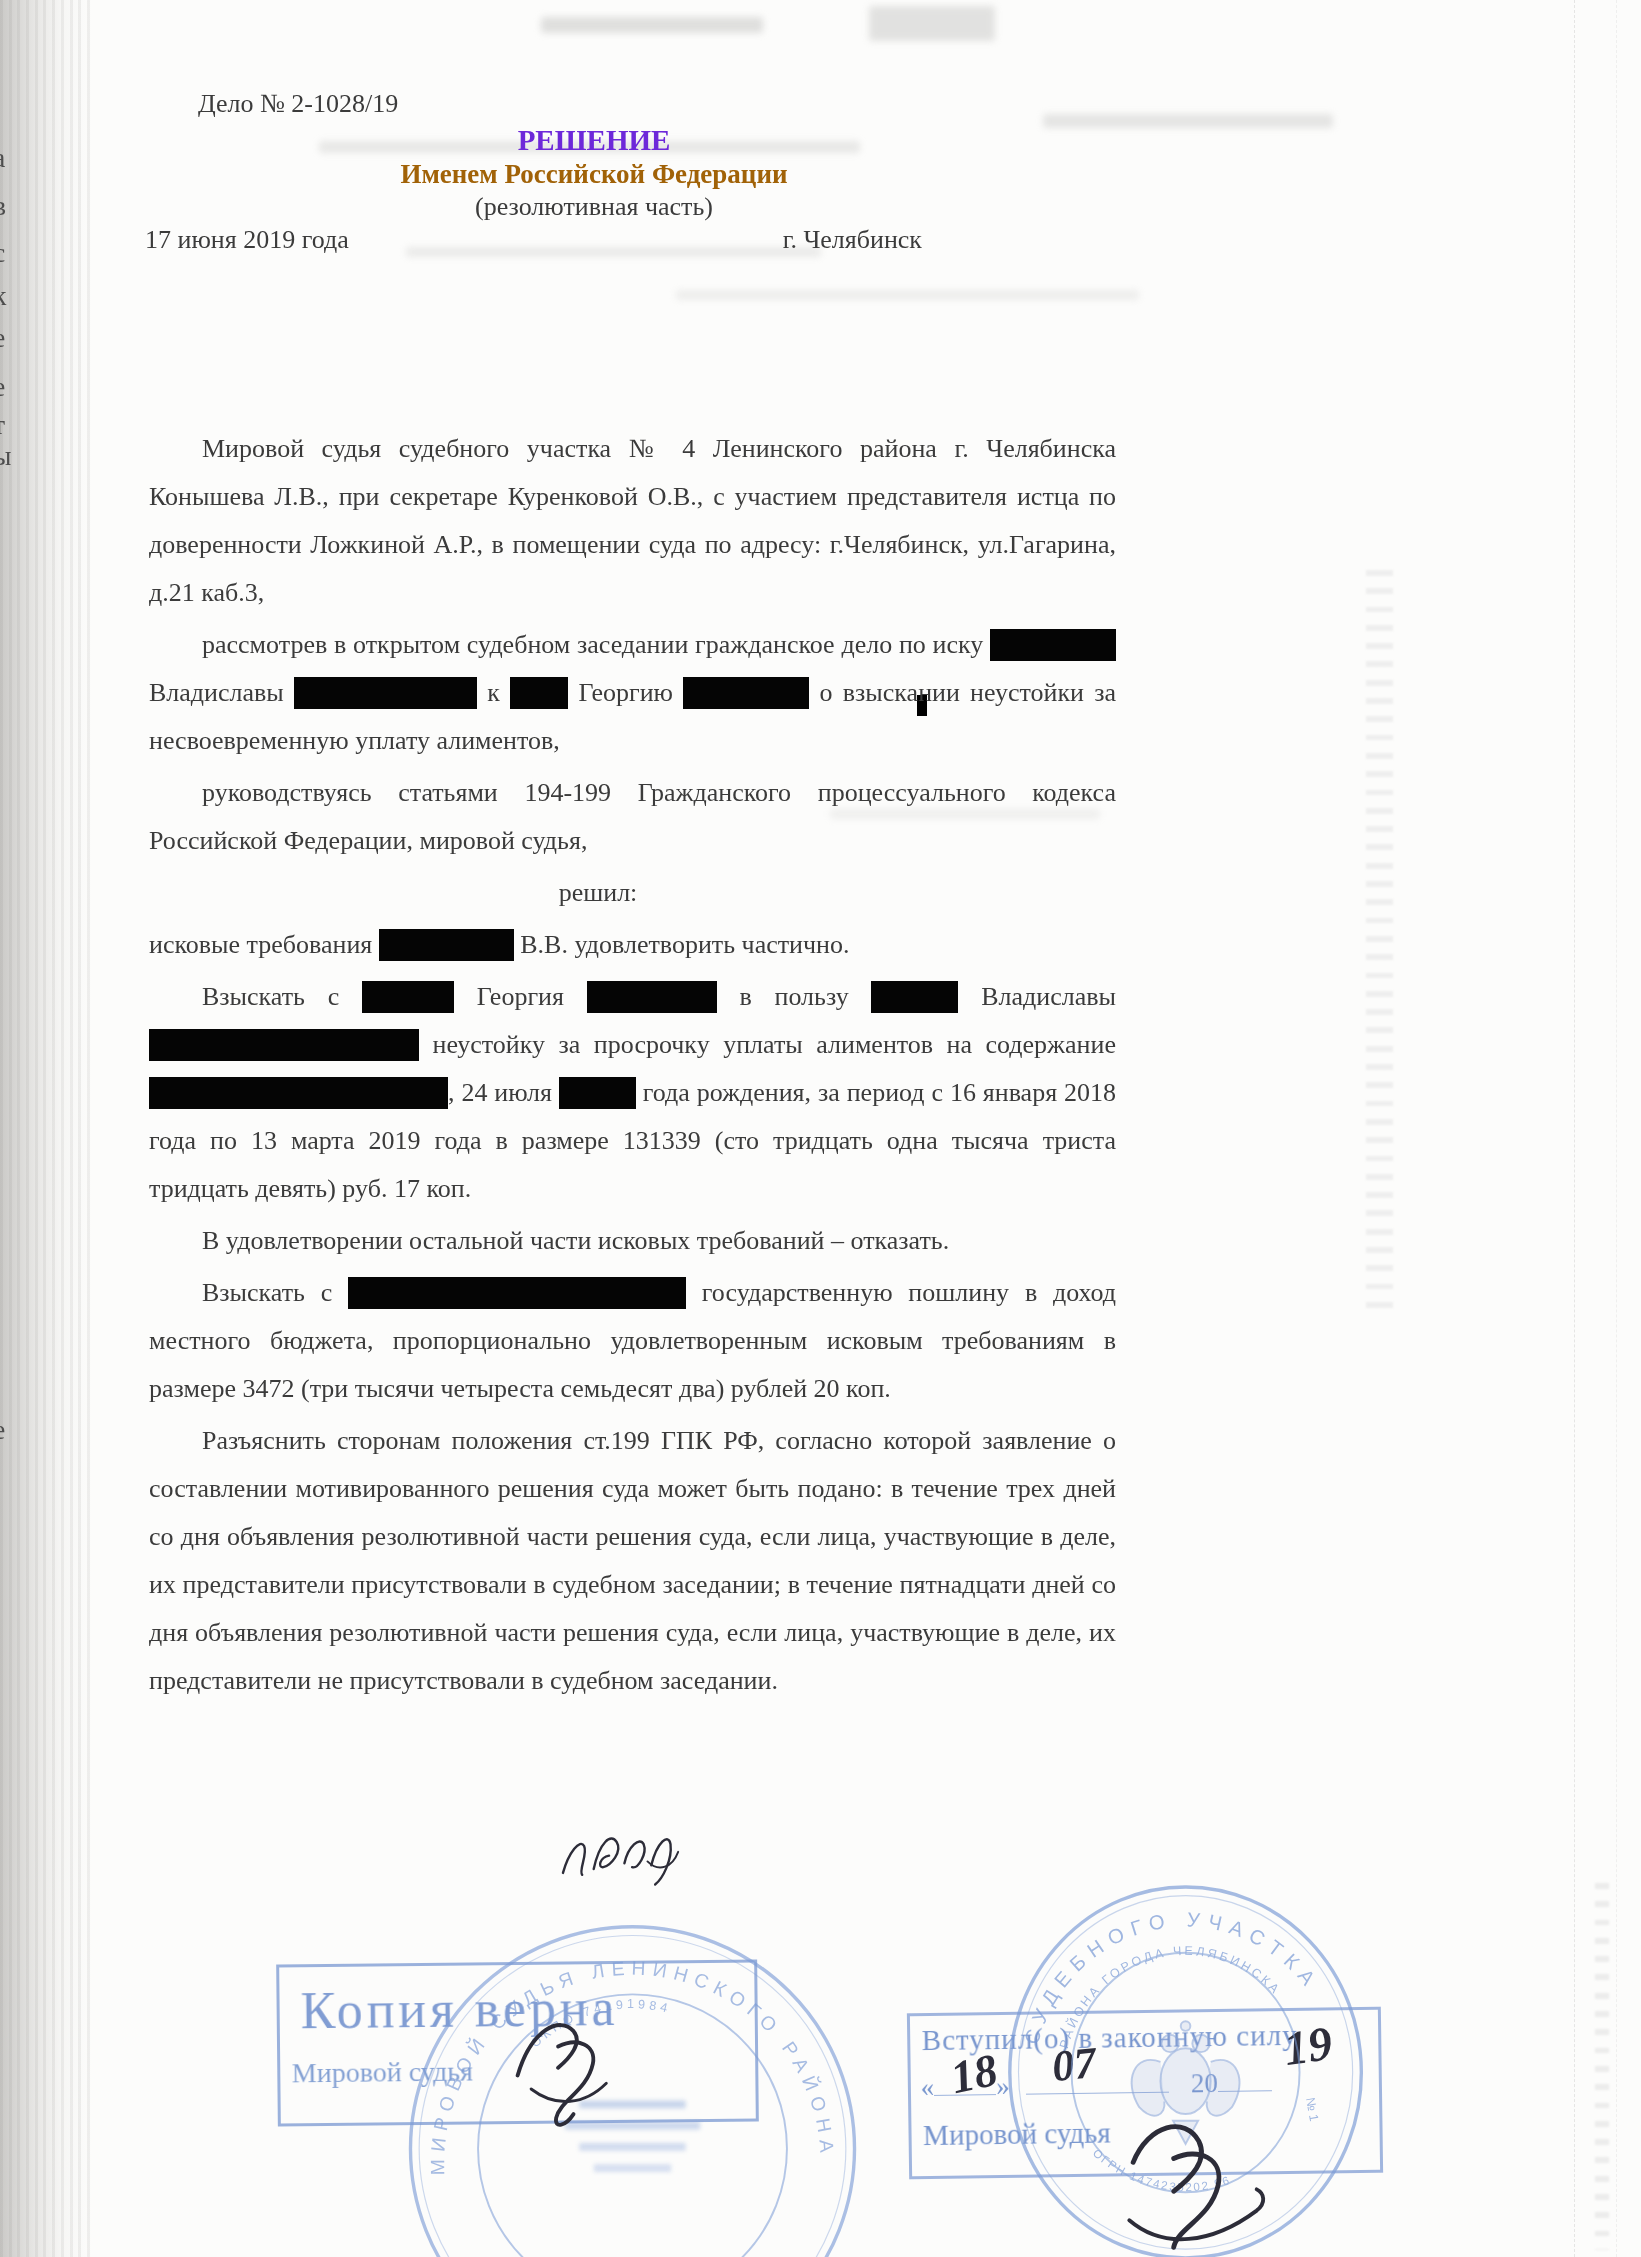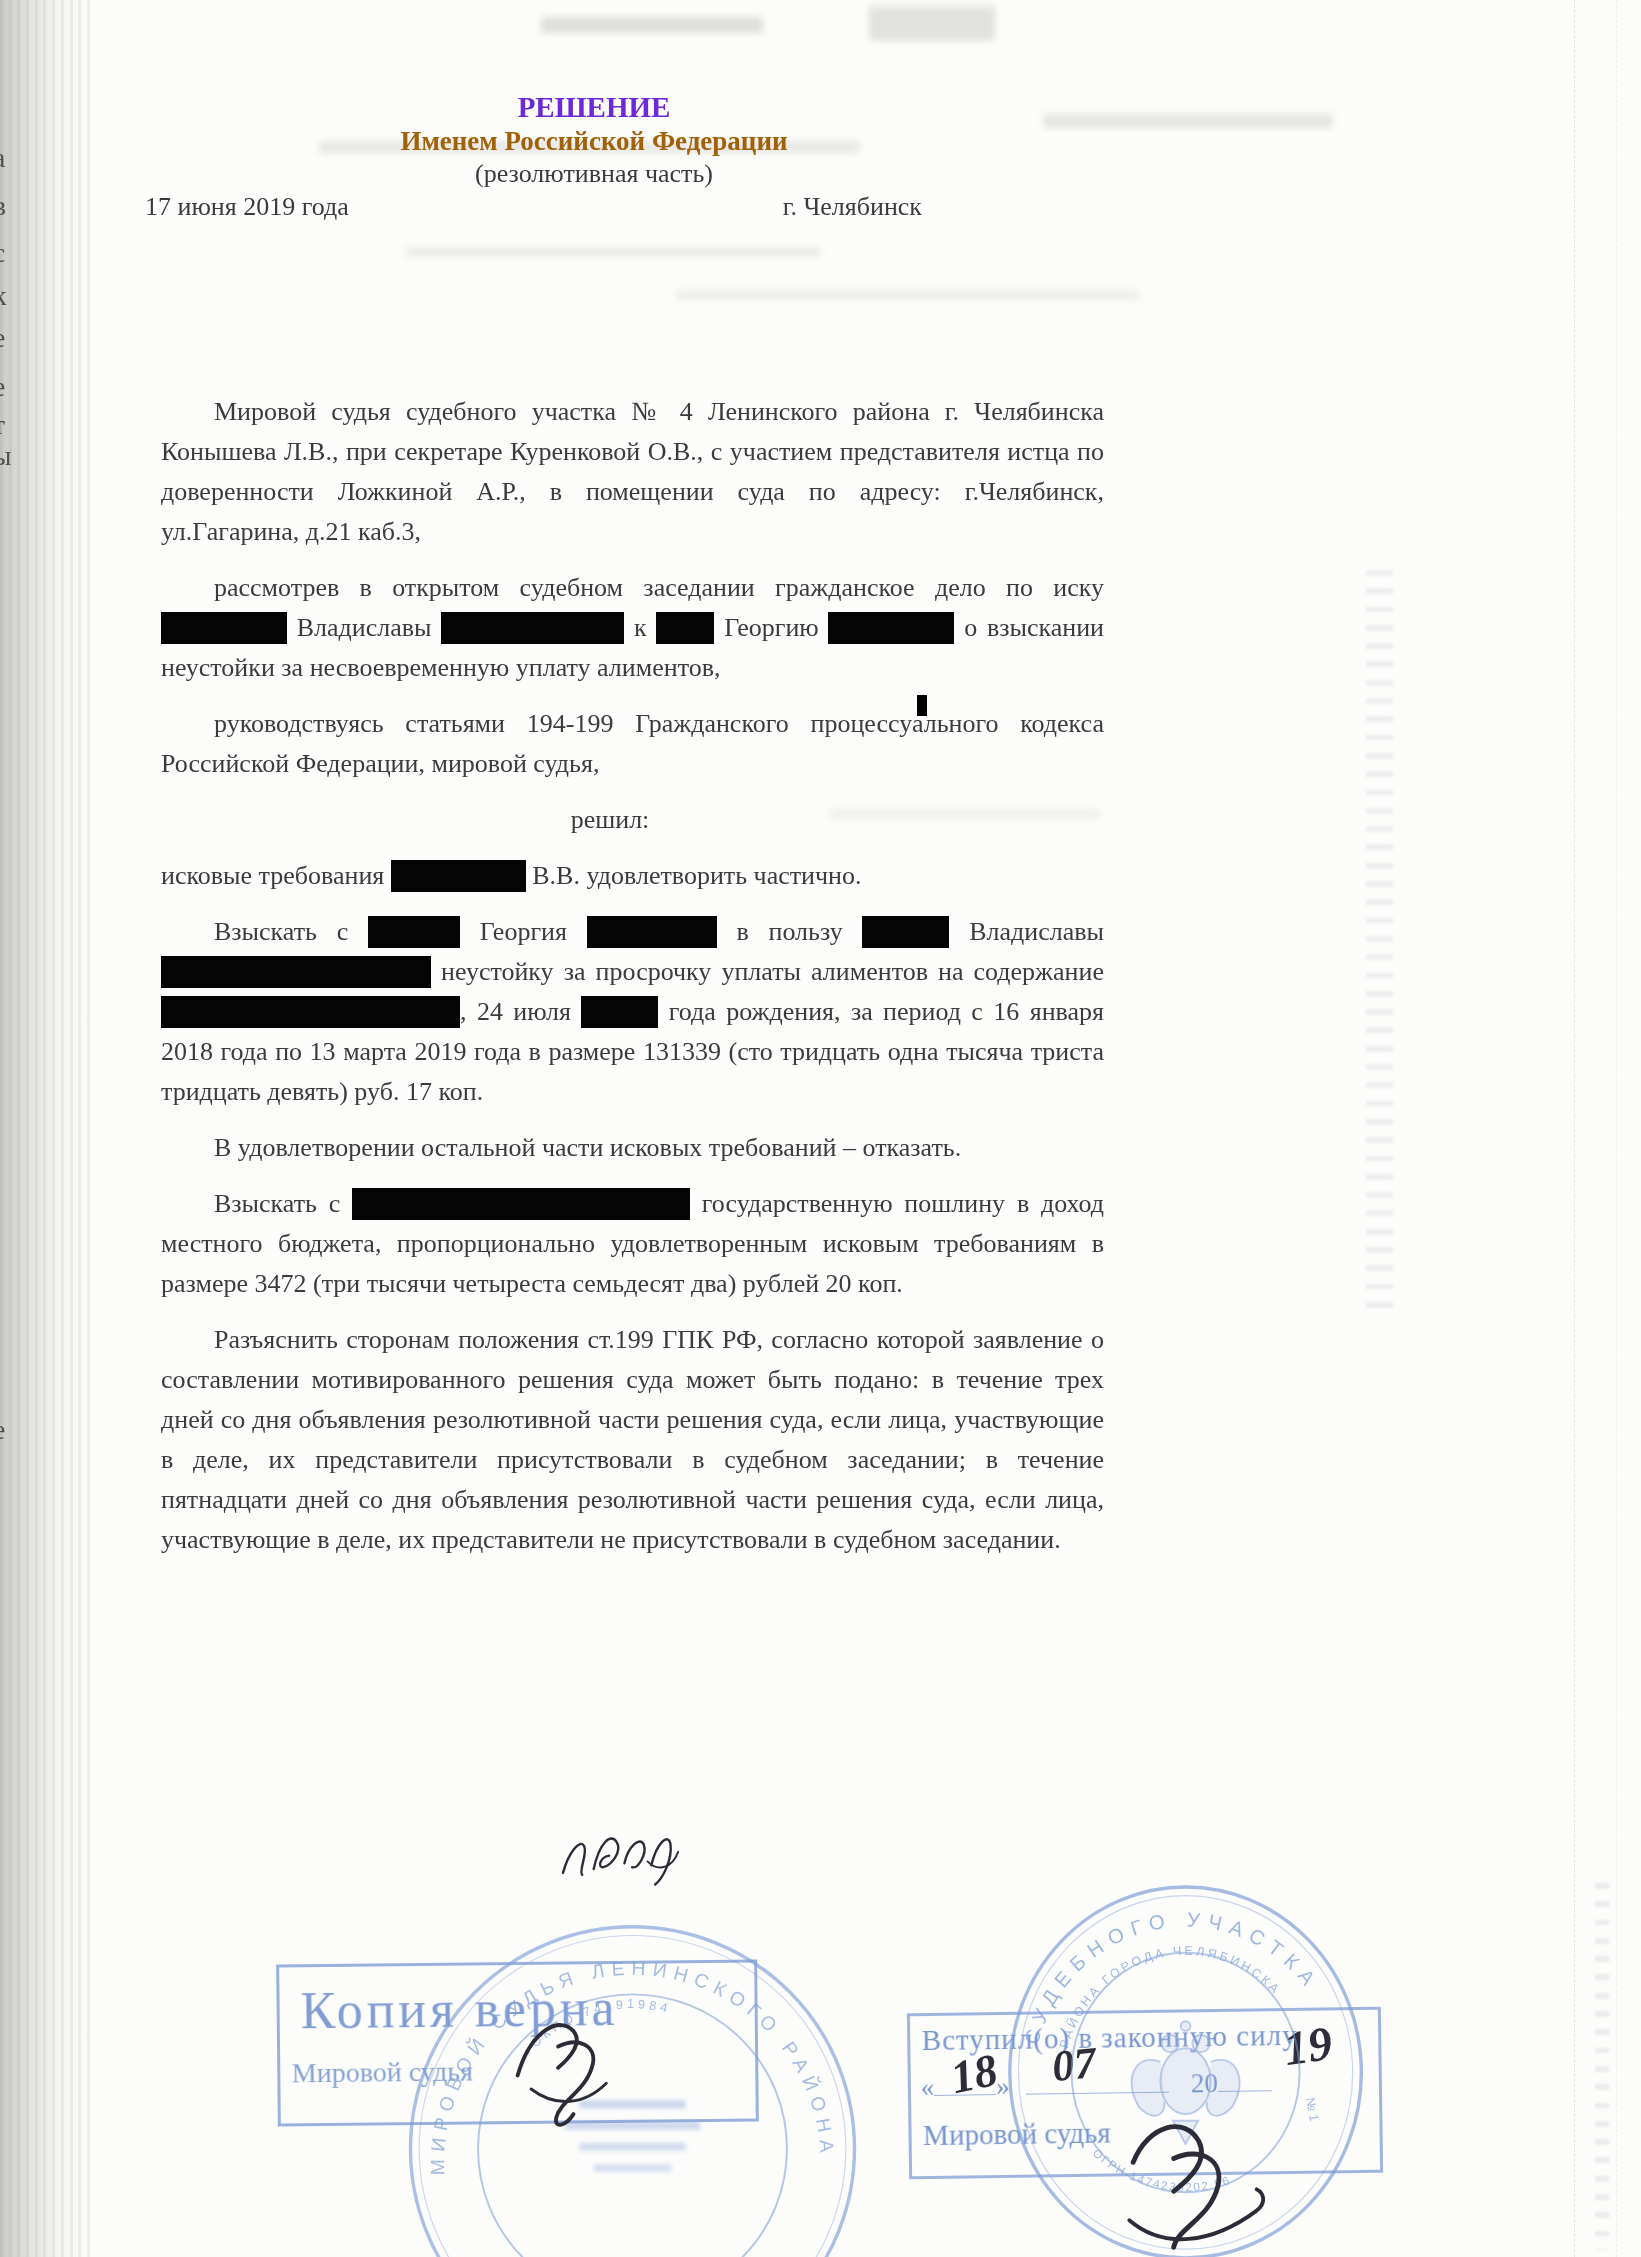--- a/index.html
+++ b/index.html
@@ -35,21 +35,21 @@
   .content{position:absolute;left:145px;top:0;width:975px;padding-top:89px;}
   .case-number{font-size:26px;padding-left:53px;height:33px;}
   .heading{width:898px;text-align:center;margin-top:1.9px;}
   .title{font-size:29px;font-weight:bold;color:#6d28d9;height:35px;}
   .subtitle{font-size:27px;font-weight:bold;color:#a16207;height:33px;}
   .subtitle2{font-size:26px;height:32px;}
   .date-row{display:flex;justify-content:space-between;font-size:26px;margin-top:1px;}
   .date-row .city{margin-right:198px;}
   .body{margin-top:170px;}
   .para{
-    margin:16px;font-size:26px;line-height:40px;text-align:justify;text-indent:53px;
+    margin:4px;font-size:26px;line-height:48px;text-align:justify;text-indent:53px;
   }
   .para.noindent{text-indent:0;}
   .para.center{width:898px;text-align:center;text-indent:0;}
   .redact{display:inline-block;height:32px;background:#050505;vertical-align:-7.7px;}
   .sign-row{position:relative;margin-top:91px;font-size:27px;height:39px;}
   .sign-row .label{padding-left:53px;}
   .sign-row .name{position:absolute;left:999px;top:0;}
   .copy-stamp{
     position:absolute;left:277px;top:1962px;width:475px;height:156px;
     border:3.9px solid rgba(116,148,208,.72);transform:rotate(-0.6deg);
@@ -100,20 +100,21 @@
       <span class="margin-letter" style="top: 281px;">к</span>
       <span class="margin-letter" style="top: 323px;">е</span>
       <span class="margin-letter" style="top: 372px;">е</span>
       <span class="margin-letter" style="top: 410px;">т</span>
       <span class="margin-letter" style="top: 441px;">ы</span>
       <span class="margin-letter" style="top: 1415px;">е</span>
     </div>
   <div class="black-mark" style="left:917px;top:695px;width:9.7px;height:21px;"></div>
 
   <div class="content">
+    <div class="case-number">Дело № 2-1028/19</div>
     <div class="heading">
       <div class="title">РЕШЕНИЕ</div>
       <div class="subtitle">Именем Российской Федерации</div>
       <div class="subtitle2">(резолютивная часть)</div>
     </div>
     <div class="date-row">
       <span class="date">17 июня 2019 года</span>
       <span class="city">г. Челябинск</span>
     </div>
     <div class="body" id="bodyParas">

